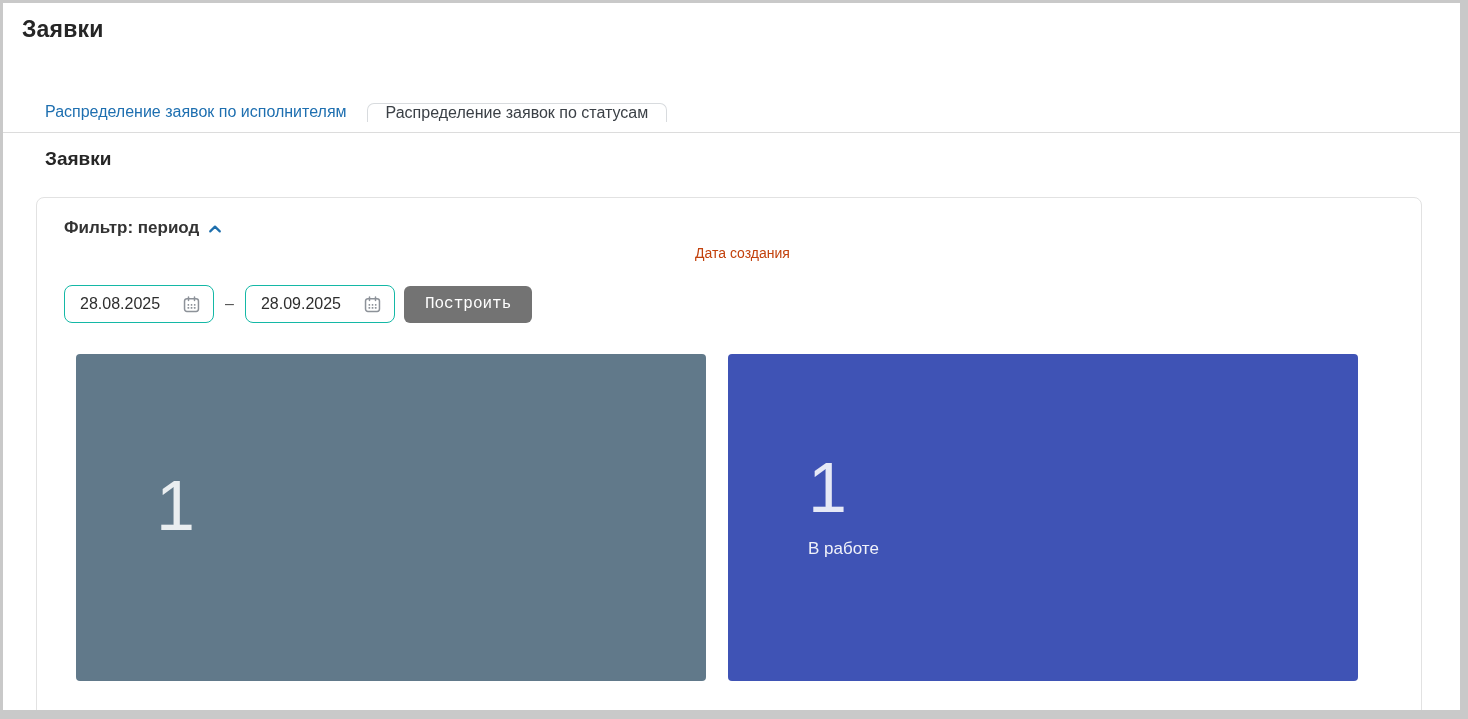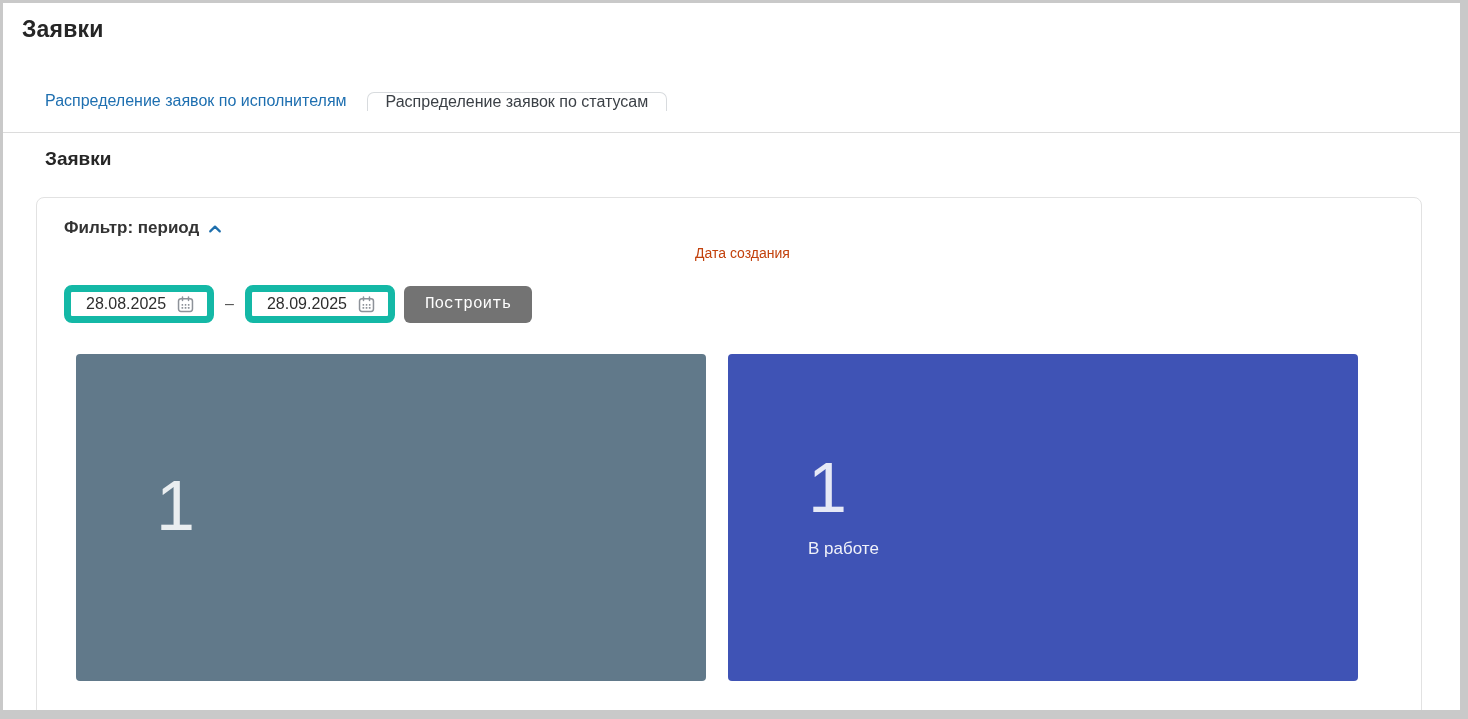--- a/index.html
+++ b/index.html
@@ -24,21 +24,21 @@
     font-size: 23px;
     font-weight: 700;
     color: #262626;
     letter-spacing: 0.2px;
   }
   .tabs {
     position: absolute;
     top: 89px; left: 0; right: 0;
     height: 41px;
     display: flex;
-    align-items: flex-start;
+    align-items: center;
     padding-left: 42px;
     border-bottom: 1px solid #dcdcdc;
   }
   .tab {
     display: flex;
     align-items: center;
     font-size: 16px;
     white-space: nowrap;
     cursor: pointer;
   }
@@ -94,21 +94,21 @@
   }
   .controls {
     margin-left: 27px;
     display: flex;
     align-items: center;
   }
   .date-input {
     width: 150px;
     height: 38px;
     background: #ffffff;
-    border: 7px solid #14b8a6;
+    border: 1px solid #14b8a6;
     border-radius: 8px;
     display: flex;
     align-items: center;
     padding: 0 12px 0 15px;
     gap: 8px;
     cursor: text;
   }
   .date-text {
     flex: 1;
     font-size: 16px;

